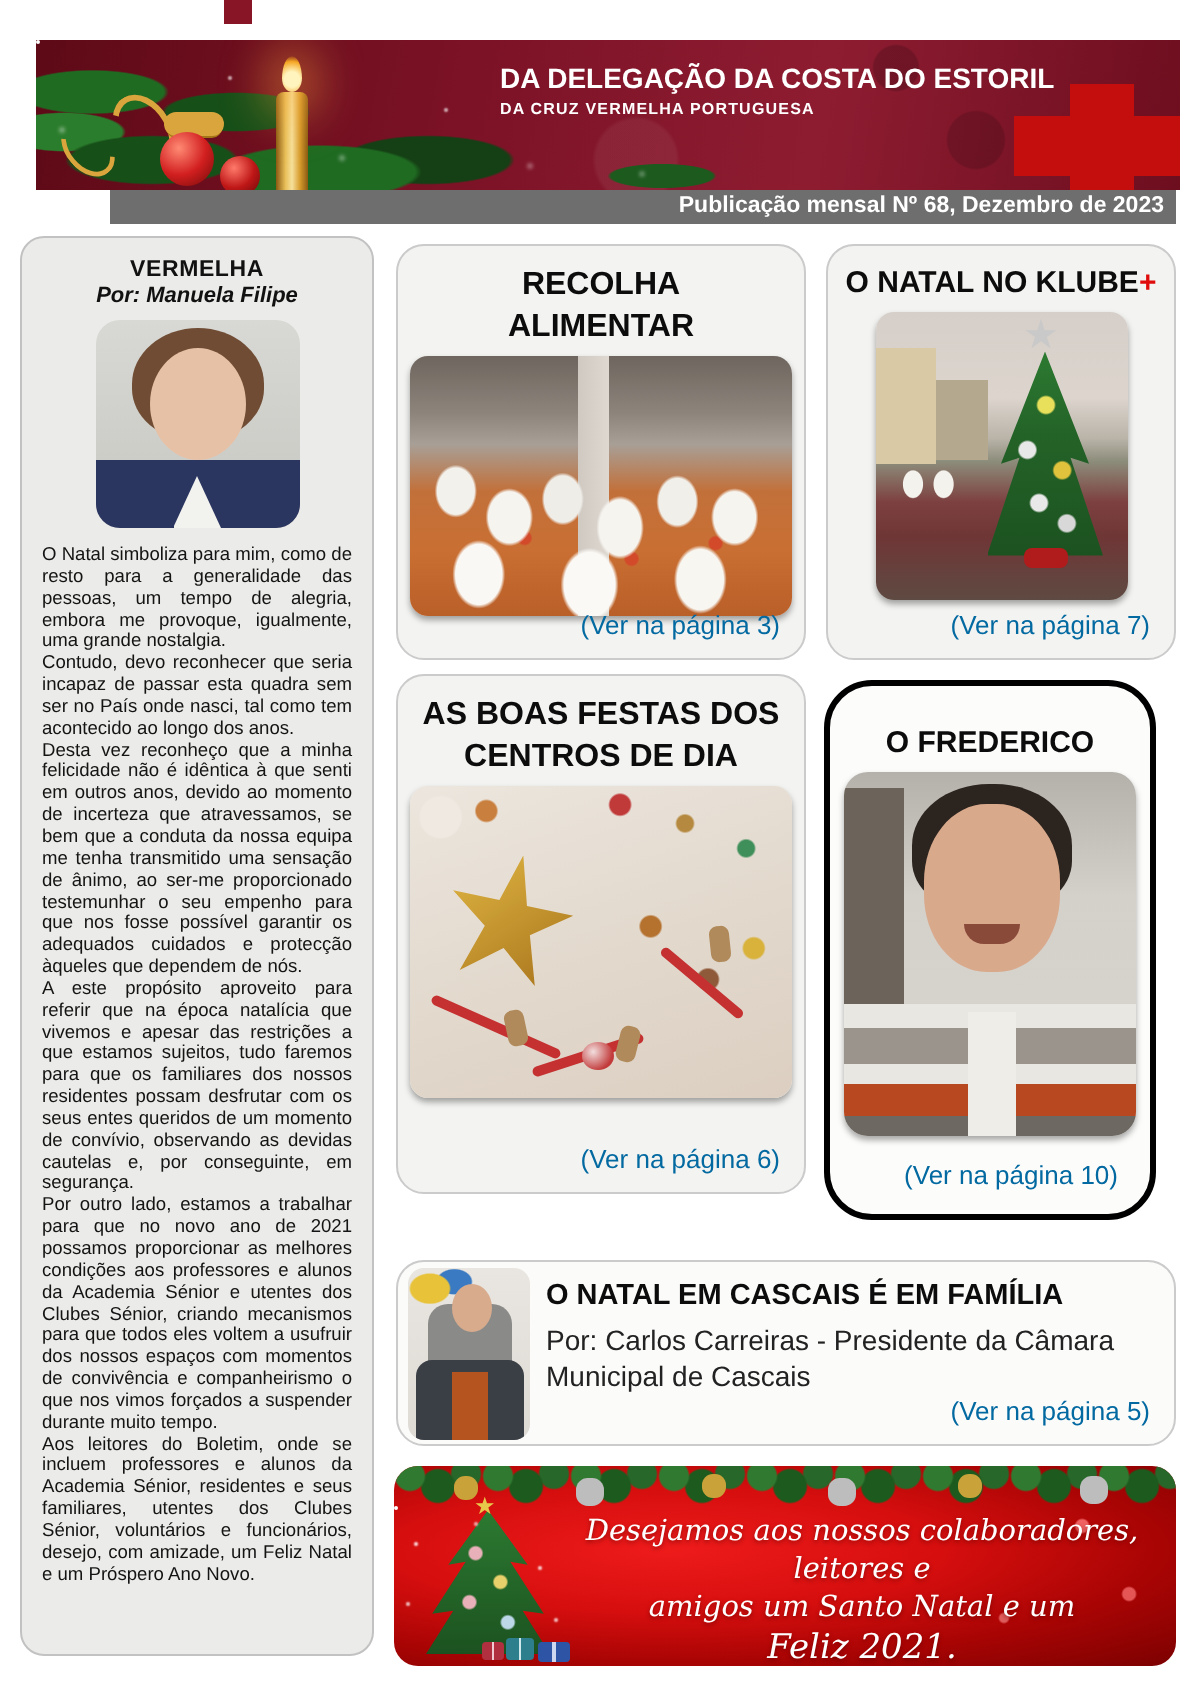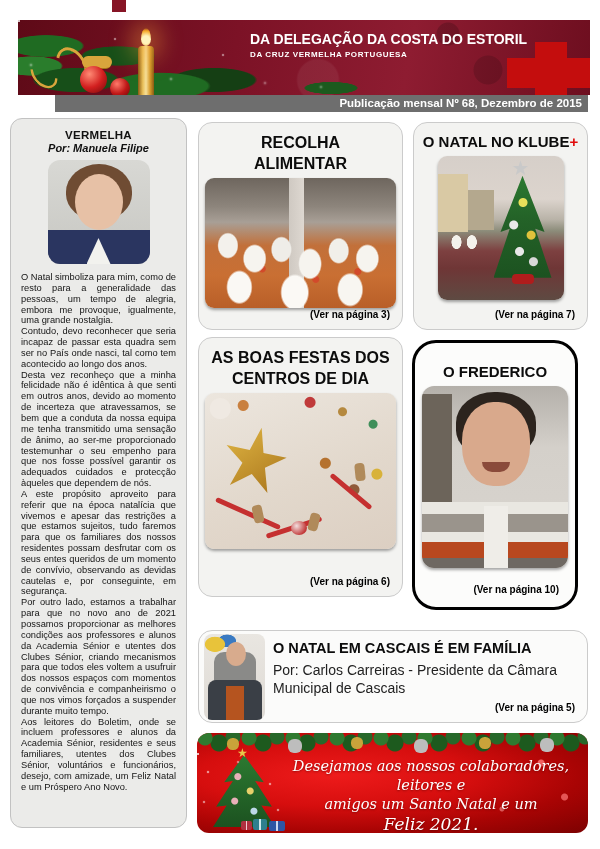--- a/index.html
+++ b/index.html
@@ -76,21 +76,21 @@
     background:#e7c1a6;}
   .ed-jacket{position:absolute;left:0;bottom:0;width:102px;height:34px;background:#2a3560;}
   .ed-shirt{position:absolute;left:39px;bottom:0;width:24px;height:26px;background:#f2f2ee;
     clip-path:polygon(0 100%,50% 0,100% 100%);}
   .editorial-text p{margin:0;font-size:9.3px;line-height:10.85px;text-align:justify;color:#141414;}
 
   
   .card{background:#f3f3f1;border:1px solid #cbcbcb;border-radius:14px;box-sizing:border-box;
     text-align:center;}
   .card h3{margin:9px 6px 4px;font-size:16px;line-height:1.32;color:#0c0c0c;}
-  .card .caption{position:absolute;right:12px;bottom:9px;font-size:10px;color:#000000;cursor:pointer;font-weight:bold;}
+  .card .caption{position:absolute;right:12px;bottom:9px;font-size:13px;color:#0369a1;cursor:pointer;}
   .photo{margin:0 auto;border-radius:9px;position:relative;overflow:hidden;
     box-shadow:0 2px 3px rgba(0,0,0,.35);}
 
   .card-recolha{left:198px;top:122px;width:205px;height:208px;}
   .photo-recolha{width:191px;height:130px;margin-top:2px;
     background:
       radial-gradient(ellipse 16px 20px at 12% 52%,#f3f1ec 0 58%,transparent 66%),
       radial-gradient(ellipse 18px 22px at 26% 62%,#f6f4ef 0 58%,transparent 66%),
       radial-gradient(ellipse 16px 20px at 40% 55%,#efede8 0 58%,transparent 66%),
       radial-gradient(ellipse 18px 24px at 55% 66%,#f6f4ef 0 58%,transparent 66%),
@@ -243,21 +243,21 @@
   <div class="abs flame"></div>
   <div class="abs sparkles"></div>
   <div class="abs masthead">
     <div class="t2">DA DELEGAÇÃO DA COSTA DO ESTORIL</div>
     <div class="t3">DA CRUZ VERMELHA PORTUGUESA</div>
   </div>
   <div class="abs cross-v"></div>
   <div class="abs cross-h"></div>
 </div>
 
-<div class="abs pub-bar">Publicação mensal Nº 68, Dezembro de 2015</div>
+<div class="abs pub-bar">Publicação mensal Nº 68, Dezembro de 2023</div>
 
 <div class="abs editorial-box">
   <h2>VERMELHA</h2>
   <div class="editorial-byline">Por: Manuela Filipe</div>
   <div class="editorial-photo">
     <div class="ed-hair"></div>
     <div class="ed-face"></div>
     <div class="ed-jacket"></div>
     <div class="ed-shirt"></div>
   </div>

